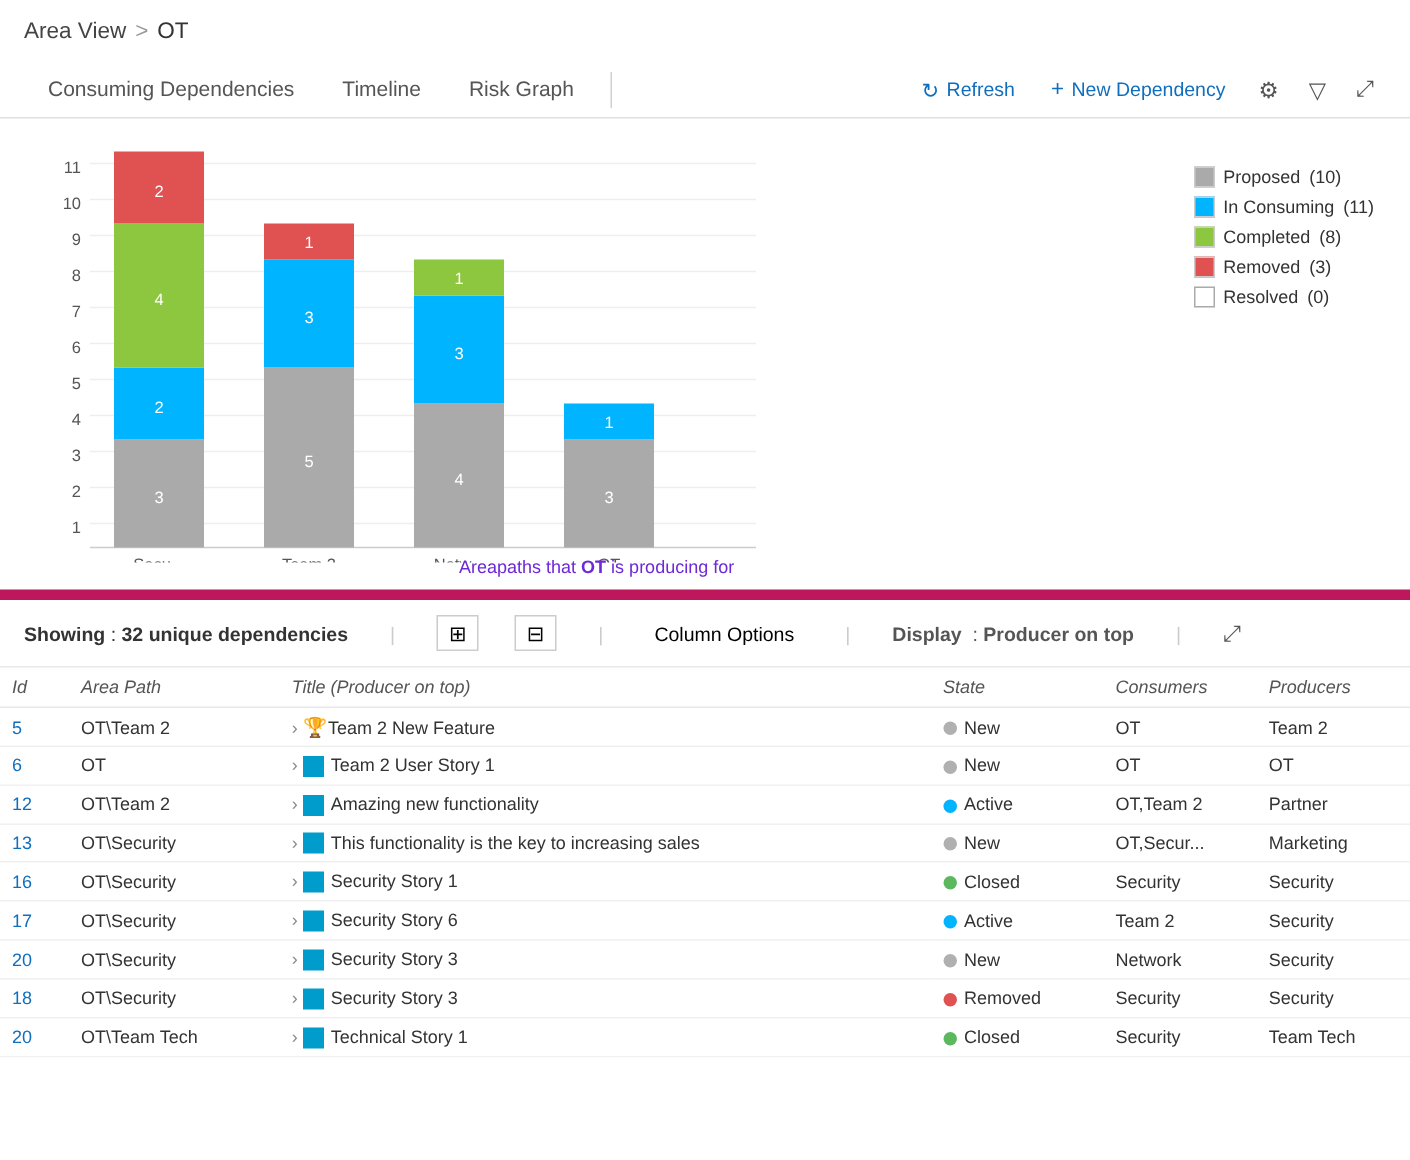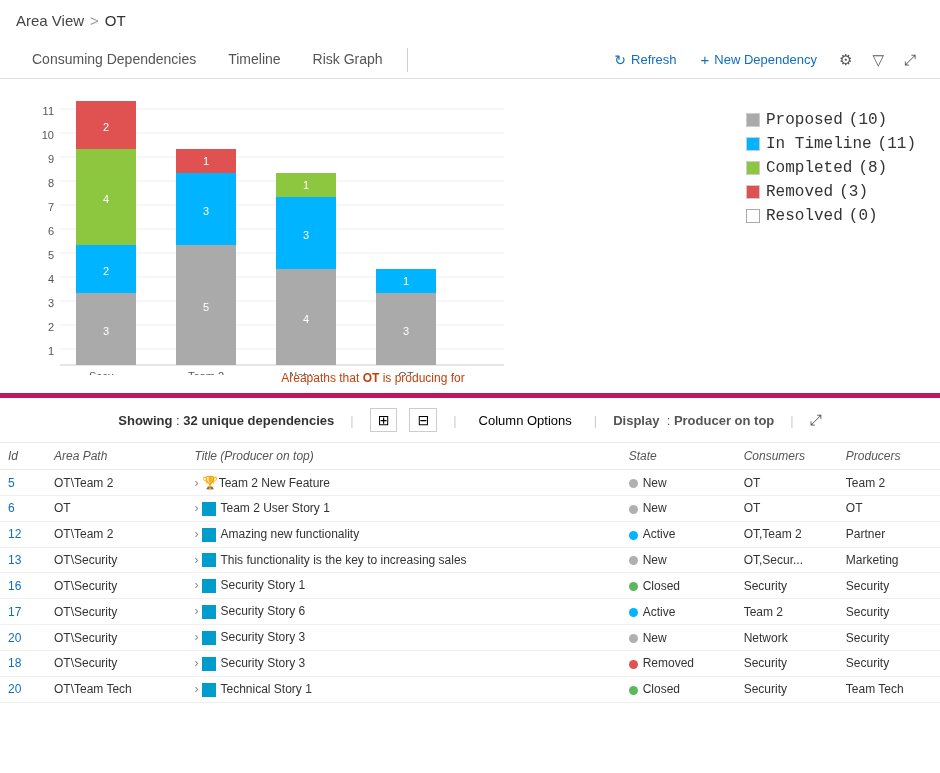--- a/index.html
+++ b/index.html
@@ -15,29 +15,29 @@
     .nav-tabs .tab { padding: 10px 16px; cursor: pointer; font-size: 14px; color: #555; white-space: nowrap; border-bottom: 2px solid transparent; margin-bottom: -1px; }
     .nav-tabs .tab.active { color: #106ebe; border-bottom: 2px solid #106ebe; font-weight: 600; }
     .nav-tabs .divider { width: 1px; height: 24px; background: #d0d0d0; margin: 0 8px; }
     .nav-tabs .actions { display: flex; align-items: center; gap: 4px; margin-left: auto; }
     .nav-tabs .action-btn { display: flex; align-items: center; gap: 5px; padding: 6px 10px; cursor: pointer; color: #106ebe; font-size: 13px; border: none; background: none; }
     .nav-tabs .icon-btn { padding: 6px 8px; cursor: pointer; color: #555; border: none; background: none; font-size: 15px; }
 
     
     .chart-section { padding: 16px 24px 8px 24px; display: flex; align-items: flex-start; }
     .chart-container { flex: 1; position: relative; }
-    .chart-legend { margin-left: 24px; font-size: 16px; padding-top: 16px; font-family: Liberation Mono, monospace; }
+    .chart-legend { margin-left: 24px; font-size: 12px; padding-top: 16px; }
     .legend-item { display: flex; align-items: center; gap: 6px; margin-bottom: 6px; white-space: nowrap; }
     .legend-color { width: 14px; height: 14px; border: 1px solid #ccc; flex-shrink: 0; }
 
     
     .chart-svg { display: block; }
 
     
-    .table-toolbar { display: flex; align-items: center; padding: 10px 16px; border-top: 5px solid #be185d; border-bottom: 1px solid #e8e8e8; gap: 12px; font-size: 13px; justify-content: center; }
+    .table-toolbar { display: flex; align-items: center; padding: 10px 16px; border-top: 7px solid #be185d; border-bottom: 1px solid #e8e8e8; gap: 24px; font-size: 13px; }
     .table-toolbar .showing { font-size: 13px; color: #333; }
     .table-toolbar .showing span { font-weight: 600; }
     .toolbar-sep { color: #ccc; margin: 0 4px; }
     .toolbar-icon-btn { border: 1px solid #ccc; padding: 3px 7px; cursor: pointer; background: #fff; font-size: 14px; }
     .column-options { color: #000000; cursor: pointer; padding: 3px 6px; }
     .display-label { color: #555; }
     .display-label span { font-weight: 600; }
     .expand-icon { color: #555; cursor: pointer; font-size: 15px; }
 
     
@@ -161,34 +161,34 @@
       <text x="282" y="94" font-size="11" fill="white" text-anchor="middle">1</text>
       <text x="282" y="285" font-size="11" fill="#555" text-anchor="middle">Netw...</text>
 
       <rect x="352" y="198" width="60" height="72" fill="#aaa"></rect>
       <text x="382" y="240" font-size="11" fill="white" text-anchor="middle">3</text>
 
       <rect x="352" y="174" width="60" height="24" fill="#00b4ff"></rect>
       <text x="382" y="190" font-size="11" fill="white" text-anchor="middle">1</text>
       <text x="382" y="285" font-size="11" fill="#555" text-anchor="middle">OT</text>
     </svg>
-    <div style="text-align:center; font-size:12px; color:#c2410c; margin-top:-4px;">
+    <div style="text-align:center; font-size:12px; color:#6d28d9; margin-top:-4px;">
       Areapaths that <strong>OT</strong> is producing for
     </div>
   </div>
 
   <div class="chart-legend">
     <div class="legend-item">
       <div class="legend-color" style="background:#aaa;"></div>
       <span>Proposed</span>
       <span>(10)</span>
     </div>
     <div class="legend-item">
       <div class="legend-color" style="background:#00b4ff;"></div>
-      <span>In Timeline</span>
+      <span>In Consuming</span>
       <span>(11)</span>
     </div>
     <div class="legend-item">
       <div class="legend-color" style="background:#8dc63f;"></div>
       <span>Completed</span>
       <span>(8)</span>
     </div>
     <div class="legend-item">
       <div class="legend-color" style="background:#e05151;"></div>
       <span>Removed</span>

